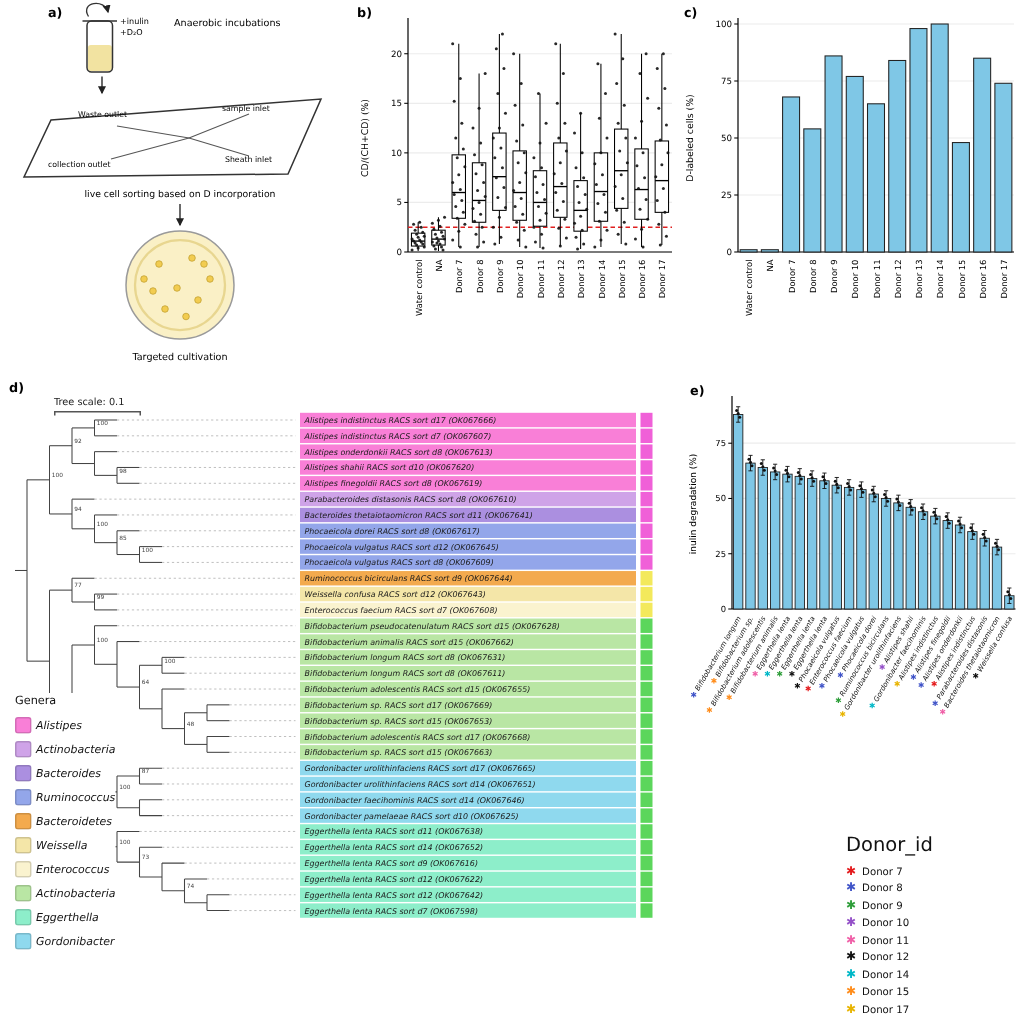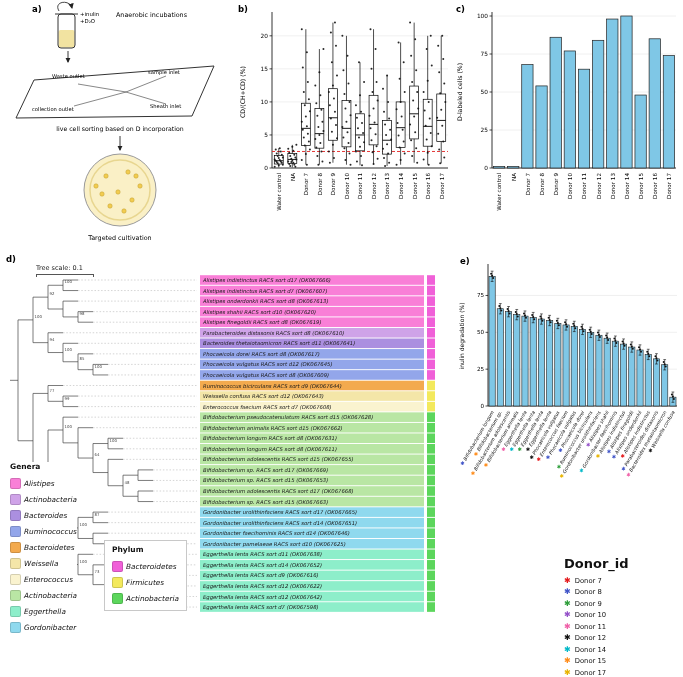--- a/index.html
+++ b/index.html
@@ -17,21 +17,21 @@
   #panel-c .plabel{left:4px;top:2px}
   #panel-d .plabel{left:2px;top:4px}
   #panel-e .plabel{left:4px;top:0}
   svg{position:absolute;left:0;top:0;overflow:visible}
   svg text{font-family:"DejaVu Sans","Liberation Sans",sans-serif}
   #tree-scale{position:absolute;left:32px;top:14px;font-size:6.5px;color:#222;z-index:4}
   #tree-scale .scalebar{width:58px;height:3px;border-top:1px solid #555;border-left:1px solid #555;border-right:1px solid #555;margin-top:2px}
   .legend{position:absolute;z-index:4;background:#fff}
   #genera-legend{left:6px;top:212px}
   #phylum-legend{left:100px;top:290px;border:1px solid #c8c8c8;padding:4px 7px}
-  .ltitle{font-weight:bold;font-size:7.5px;margin-bottom:4px;color:#111}
+  .ltitle{font-weight:normal;font-size:7.5px;margin-bottom:4px;color:#111}
   .litem{display:flex;align-items:center;gap:3px;height:16px}
   .swatch{width:11px;height:11px;border-radius:2px;flex:0 0 auto;border:0.5px solid rgba(0,0,0,.15)}
   .lname{font-style:italic;font-size:7.3px;color:#111;white-space:nowrap}
   #donor-legend{left:108px;top:300px}
   #donor-legend .ltitle{font-size:13px}
   .ditem{display:flex;align-items:center;gap:4px;height:11.5px;font-size:6.8px;color:#111;white-space:nowrap}
   .dstar{font-size:8px;line-height:1}
 </style>
 </head>
 <body>
@@ -713,37 +713,20 @@
           <div class="litem">
             <span class="swatch" style="background: rgb(141, 238, 202);"></span>
             <span class="lname">Eggerthella</span>
           </div>
           <div class="litem">
             <span class="swatch" style="background: rgb(143, 217, 238);"></span>
             <span class="lname">Gordonibacter</span>
           </div>
         </div>
     </div>
-    <div class="legend" id="phylum-legend">
-      <div class="ltitle">Phylum</div>
-      <div id="phylum-items">
-          <div class="litem">
-            <span class="swatch" style="background: rgb(240, 96, 216);"></span>
-            <span class="lname">Bacteroidetes</span>
-          </div>
-          <div class="litem">
-            <span class="swatch" style="background: rgb(243, 233, 92);"></span>
-            <span class="lname">Firmicutes</span>
-          </div>
-          <div class="litem">
-            <span class="swatch" style="background: rgb(92, 214, 92);"></span>
-            <span class="lname">Actinobacteria</span>
-          </div>
-        </div>
-    </div>
   </div>
 
   <div class="panel" id="panel-e">
     <div class="plabel">e)</div>
     <svg id="chart-e" width="226" height="260">
         <line x1="32" y1="150" x2="221" y2="150" stroke="#ececec" stroke-width="0.8"></line>
         <line x1="32" y1="113.15789473684211" x2="221" y2="113.15789473684211" stroke="#ececec" stroke-width="0.8"></line>
         <line x1="32" y1="76.31578947368422" x2="221" y2="76.31578947368422" stroke="#ececec" stroke-width="0.8"></line>
         <line x1="32" y1="39.473684210526315" x2="221" y2="39.473684210526315" stroke="#ececec" stroke-width="0.8"></line>
         <line x1="32" y1="8" x2="32" y2="150" stroke="#000" stroke-width="0.8"></line>

